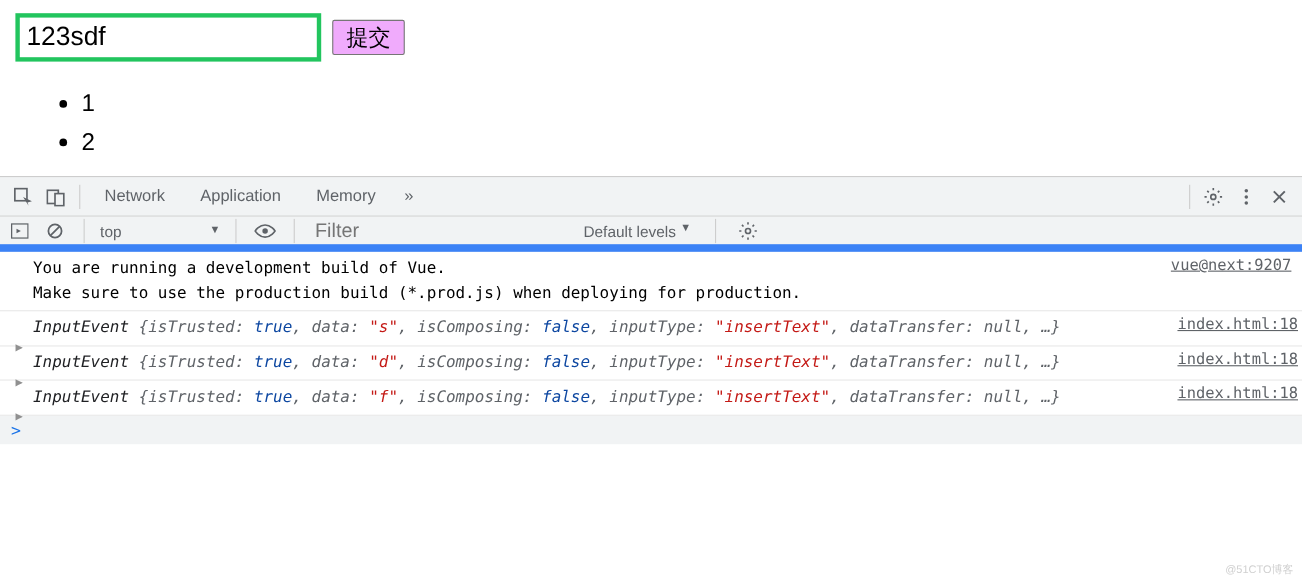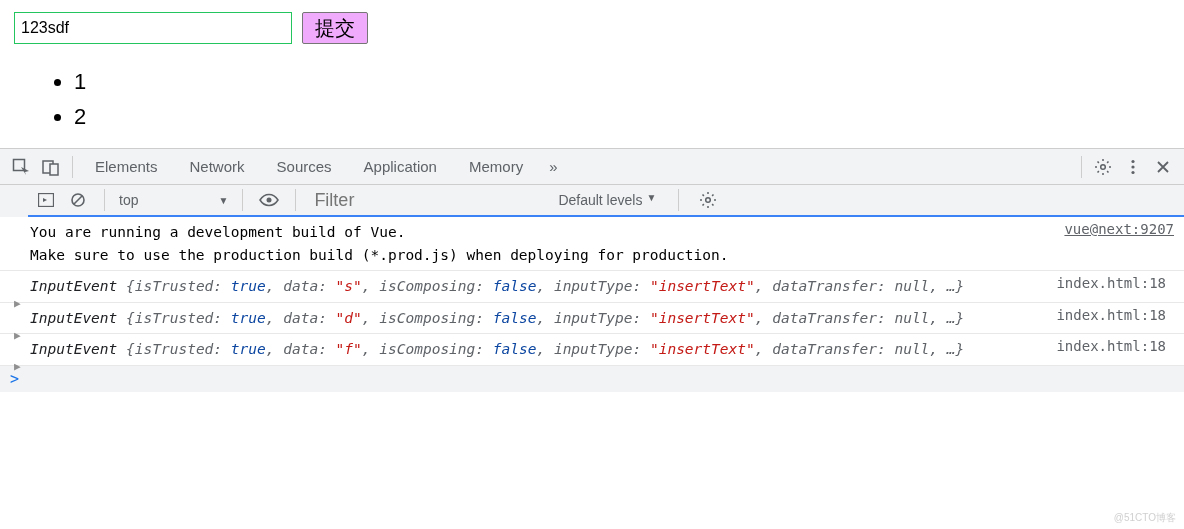--- a/index.html
+++ b/index.html
@@ -13,27 +13,27 @@
   }
   .page-top {
     padding: 12px 14px 4px 14px;
   }
   .form-row {
     display: flex;
     align-items: center;
     gap: 10px;
   }
   .text-input {
-    font-size: 16px;
+    font-size: 24px;
     font-family: Arial, Helvetica, sans-serif;
     padding: 2px 6px;
-    border: 1px solid #22c55e;
+    border: 4px solid #22c55e;
     outline: none;
     width: 278px;
-    height: 32px;
+    height: 44px;
   }
   .submit-btn {
     font-size: 20px;
     padding: 2px 12px;
     height: 32px;
     background: #f0abfc;
     border: 1px solid #767676;
     border-radius: 2px;
     cursor: pointer;
   }
@@ -90,27 +90,26 @@
     width: 1px;
     height: 22px;
     background: #cdcdcd;
     margin: 0 6px;
   }
 
   .dt-toolbar {
     display: flex;
     align-items: center;
     height: 32px;
-    border-bottom: 2px solid #3b82f6;
+    border-bottom: 7px solid #3b82f6;
     padding: 0 6px;
     gap: 8px;
     background: #f1f3f4;
     font-size: 14px;
     color: #5f6368;
-    margin-left: 28px;
   }
   .dt-context-sel {
     display: flex;
     align-items: center;
     gap: 80px;
     cursor: pointer;
   }
   .dt-filter {
     border: none;
     background: transparent;
@@ -133,22 +132,23 @@
     font-size: 14.5px;
     line-height: 1.55;
   }
   .console-msg {
     border-bottom: 1px solid #e8e8e8;
     padding: 4px 10px 4px 30px;
     position: relative;
   }
   .console-msg .src-link {
     position: absolute;
-    right: 18px;
+    right: 4px;
     top: 2px;
+    text-decoration: underline;
     color: #5f6368;
     font-size: 14px;
     cursor: pointer;
   }
   .console-msg .src-top {
     position: absolute;
     right: 10px;
     top: 2px;
     text-decoration: underline;
     color: #5f6368;
@@ -214,23 +214,21 @@
         </svg>
     </div>
     <div class="dt-icon-btn">
       <svg width="18" height="18" viewBox="0 0 18 18">
           <rect x="1" y="3" width="10" height="12" fill="none" stroke="#5f6368" stroke-width="1.5"></rect>
           <rect x="8" y="6" width="8" height="11" fill="#f1f3f4" stroke="#5f6368" stroke-width="1.5"></rect>
         </svg>
     </div>
     <div class="dt-vsep"></div>
 
-    <div class="dt-tab">Elements</div>
     <div class="dt-tab">Network</div>
-    <div class="dt-tab">Sources</div>
     <div class="dt-tab">Application</div>
     <div class="dt-tab">Memory</div>
     <div class="dt-tab" style="padding:0 10px;">»</div>
 
     <div class="spacer"></div>
     <div class="dt-vsep"></div>
     <div class="dt-icon-btn">
       <svg width="18" height="18" viewBox="0 0 18 18">
           <circle cx="9" cy="9" r="2.3" fill="none" stroke="#5f6368" stroke-width="1.5"></circle>
           <path d="M9 1v2M9 15v2M1 9h2M15 9h2M3.5 3.5l1.4 1.4M13.1 13.1l1.4 1.4M3.5 14.5l1.4-1.4M13.1 4.9l1.4-1.4" stroke="#5f6368" stroke-width="1.5"></path>

